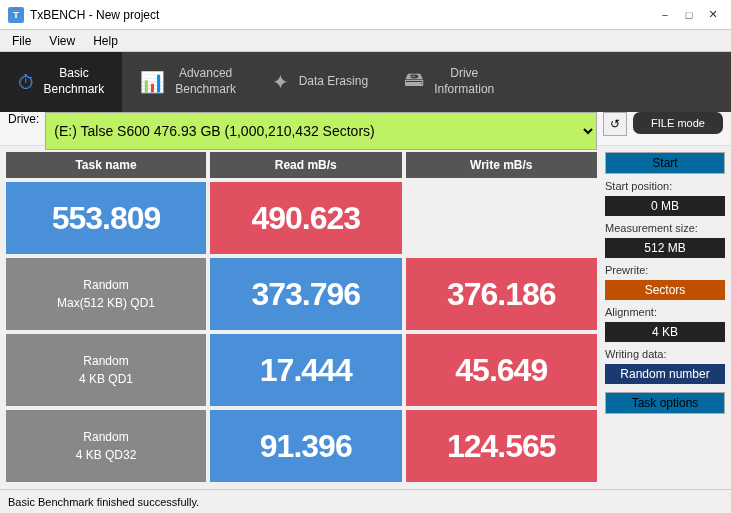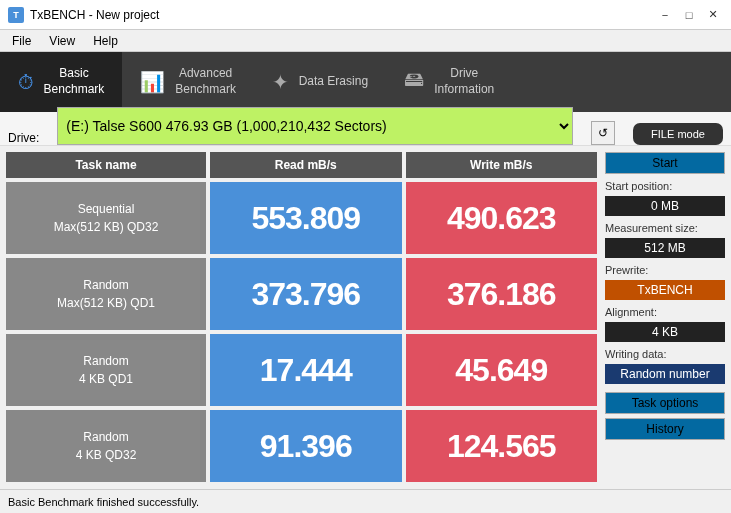--- a/index.html
+++ b/index.html
@@ -100,24 +100,24 @@
     .toolbar-btn .tb-label {
       text-align: center;
       font-size: 12px;
       line-height: 1.3;
     }
 
     .drive-bar {
       background: #f5f5f5;
       height: 34px;
       display: flex;
-      align-items: flex-end;
+      align-items: flex-start;
       padding: 0 8px;
       border-bottom: 1px solid #ddd;
-      gap: 18px;
+      gap: 6px;
     }
     .drive-label { font-size: 12px; font-weight: normal; }
     .drive-select {
       flex: 1;
       height: 38px;
       font-size: 14px;
       border: 1px solid #aaa;
       background: #bef264;
       padding: 0 4px;
     }
@@ -301,21 +301,20 @@
 
   <div class="bench-table">
 
     <div class="table-header">
       <div class="th-cell">Task name</div>
       <div class="th-cell">Read mB/s</div>
       <div class="th-cell">Write mB/s</div>
     </div>
 
     <div class="table-row">
-      <div class="row-label">Sequential<br>Max(512 KB) QD32</div>
       <div class="read-cell">553.809</div>
       <div class="write-cell">490.623</div>
     </div>
 
     <div class="table-row">
       <div class="row-label">Random<br>Max(512 KB) QD1</div>
       <div class="read-cell">373.796</div>
       <div class="write-cell">376.186</div>
     </div>
 
@@ -332,25 +331,24 @@
     </div>
   </div>
 
   <div class="sidebar">
     <button class="sidebar-start-btn">Start</button>
     <span class="sidebar-label">Start position:</span>
     <div class="sidebar-value">0 MB</div>
     <span class="sidebar-label">Measurement size:</span>
     <div class="sidebar-value">512 MB</div>
     <span class="sidebar-label">Prewrite:</span>
-    <div class="sidebar-value orange">TxBENCH</div>
+    <div class="sidebar-value orange">Sectors</div>
     <span class="sidebar-label">Alignment:</span>
     <div class="sidebar-value">4 KB</div>
     <span class="sidebar-label">Writing data:</span>
     <div class="sidebar-value blue">Random number</div>
     <button class="sidebar-start-btn" style="margin-top:4px;">Task options</button>
-    <button class="sidebar-start-btn">History</button>
   </div>
 </div>
 
 <div class="status-bar">
   <span>Basic Benchmark finished successfully.</span>
 </div>
 
 </body></html>

